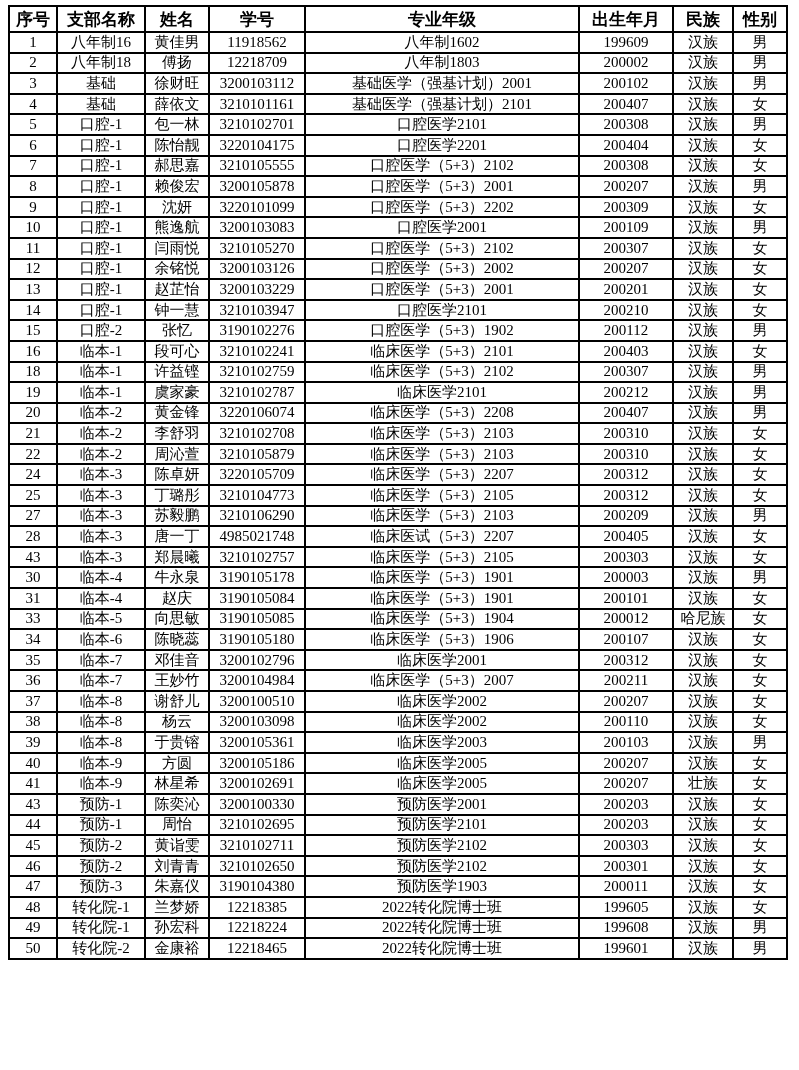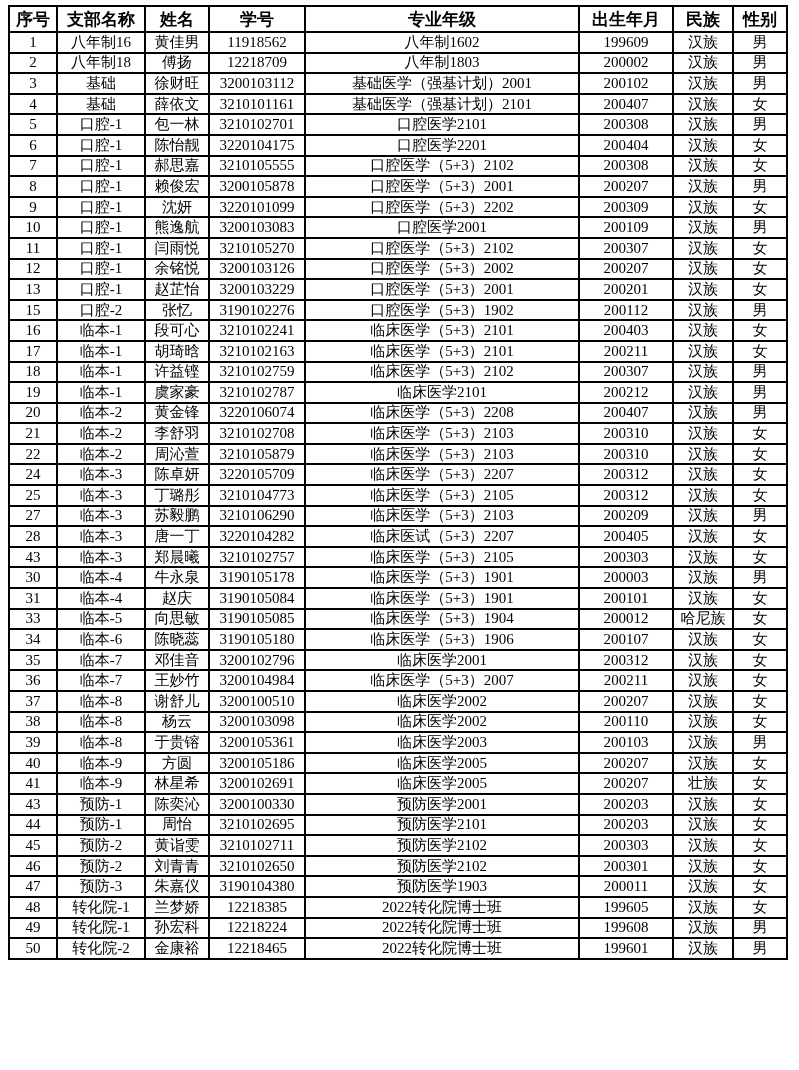--- a/index.html
+++ b/index.html
@@ -203,50 +203,50 @@
           <td>13</td>
           <td>口腔-1</td>
           <td>赵芷怡</td>
           <td>3200103229</td>
           <td>口腔医学（5+3）2001</td>
           <td>200201</td>
           <td>汉族</td>
           <td>女</td>
         </tr>
         <tr>
+          <td>14</td>
+          <td>口腔-1</td>
+          <td>钟一慧</td>
+          <td>3210103947</td>
+          <td>口腔医学2101</td>
+          <td>200210</td>
+          <td>汉族</td>
+          <td>女</td>
+        </tr>
+        <tr>
           <td>15</td>
           <td>口腔-2</td>
           <td>张忆</td>
           <td>3190102276</td>
           <td>口腔医学（5+3）1902</td>
           <td>200112</td>
           <td>汉族</td>
           <td>男</td>
         </tr>
         <tr>
           <td>16</td>
           <td>临本-1</td>
           <td>段可心</td>
           <td>3210102241</td>
           <td>临床医学（5+3）2101</td>
           <td>200403</td>
           <td>汉族</td>
           <td>女</td>
         </tr>
         <tr>
-          <td>17</td>
-          <td>临本-1</td>
-          <td>胡琦晗</td>
-          <td>3210102163</td>
-          <td>临床医学（5+3）2101</td>
-          <td>200211</td>
-          <td>汉族</td>
-          <td>女</td>
-        </tr>
-        <tr>
           <td>18</td>
           <td>临本-1</td>
           <td>许益铿</td>
           <td>3210102759</td>
           <td>临床医学（5+3）2102</td>
           <td>200307</td>
           <td>汉族</td>
           <td>男</td>
         </tr>
         <tr>
@@ -316,21 +316,21 @@
           <td>3210106290</td>
           <td>临床医学（5+3）2103</td>
           <td>200209</td>
           <td>汉族</td>
           <td>男</td>
         </tr>
         <tr>
           <td>28</td>
           <td>临本-3</td>
           <td>唐一丁</td>
-          <td>3220104282</td>
+          <td>4985021748</td>
           <td>临床医试（5+3）2207</td>
           <td>200405</td>
           <td>汉族</td>
           <td>女</td>
         </tr>
         <tr>
           <td>43</td>
           <td>临本-3</td>
           <td>郑晨曦</td>
           <td>3210102757</td>

